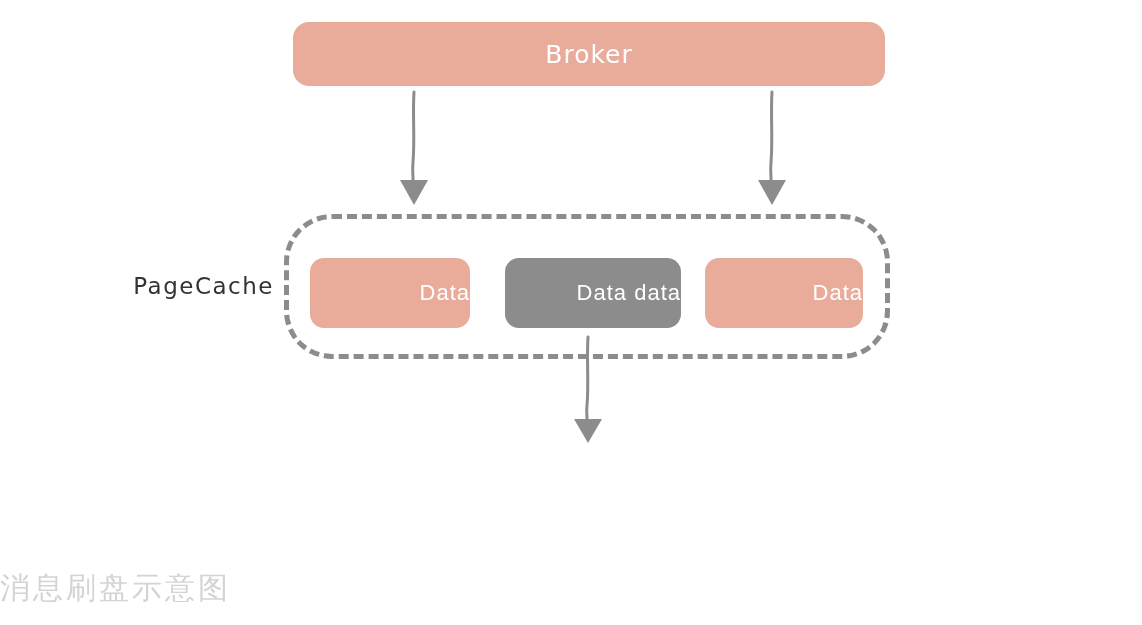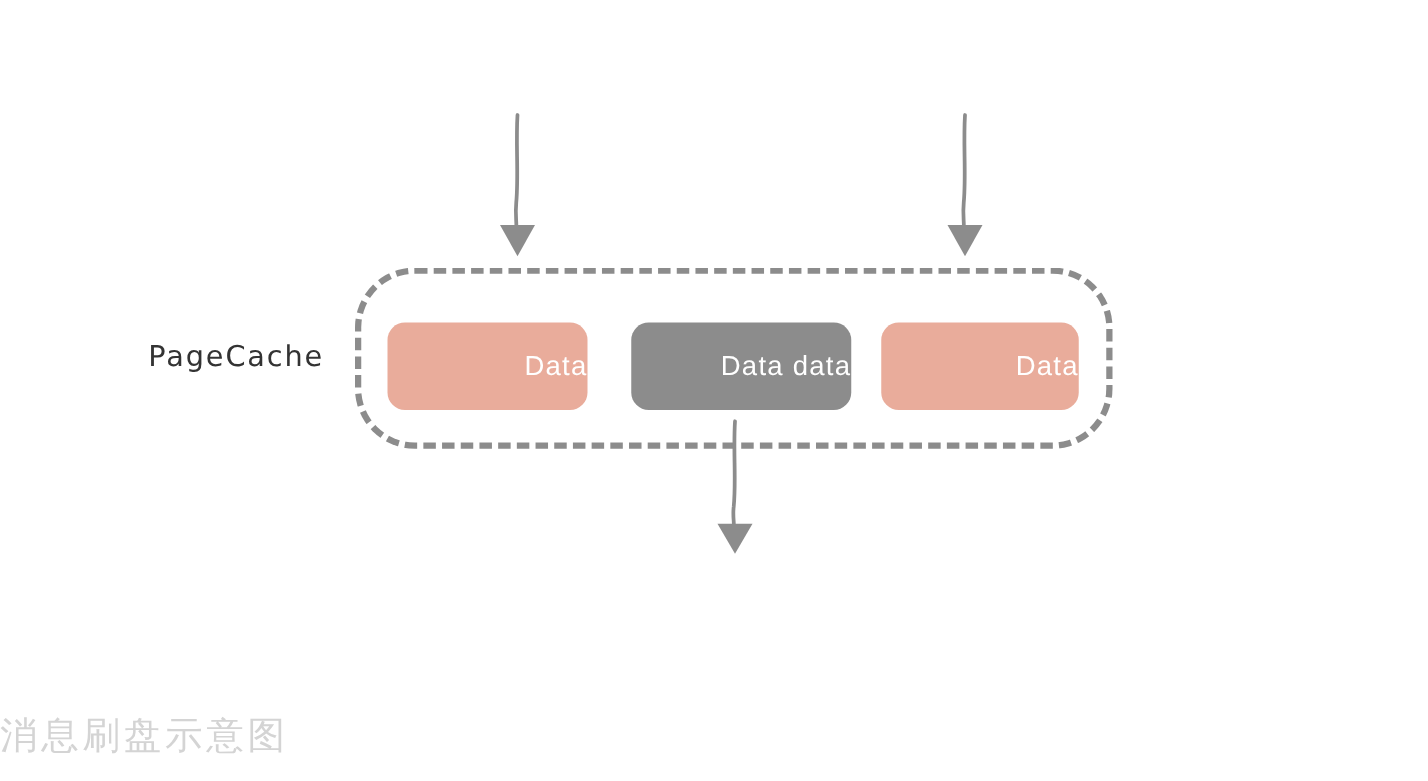--- a/index.html
+++ b/index.html
@@ -65,21 +65,21 @@
     border-radius: 48px;
     box-sizing: border-box;
   }
 
   
   #pagecache-label {
     position: absolute;
     left: 104px;
     top: 273px;
     width: 170px;
-    text-align: center;
+    text-align: right;
     color: #333333;
     font-size: 23px;
     letter-spacing: 1.5px;
     font-family: "DejaVu Sans", sans-serif;
     white-space: nowrap;
   }
 
   
   .cache-cell {
     position: absolute;
@@ -138,20 +138,23 @@
     font-size: 30px;
     letter-spacing: 3px;
     font-family: "DejaVu Sans", sans-serif;
   }
 </style>
 </head>
 <body>
 
 <div id="canvas">
 
+  <div class="node" id="broker-node">
+    <span>Broker</span>
+  </div>
 
   <div id="pagecache-label">PageCache</div>
 
   <div id="pagecache-container"></div>
 
   <div class="cache-cell" id="cache-cell-0">
     <span>Data</span>
   </div>
 
   <div class="cache-cell" id="cache-cell-1">

